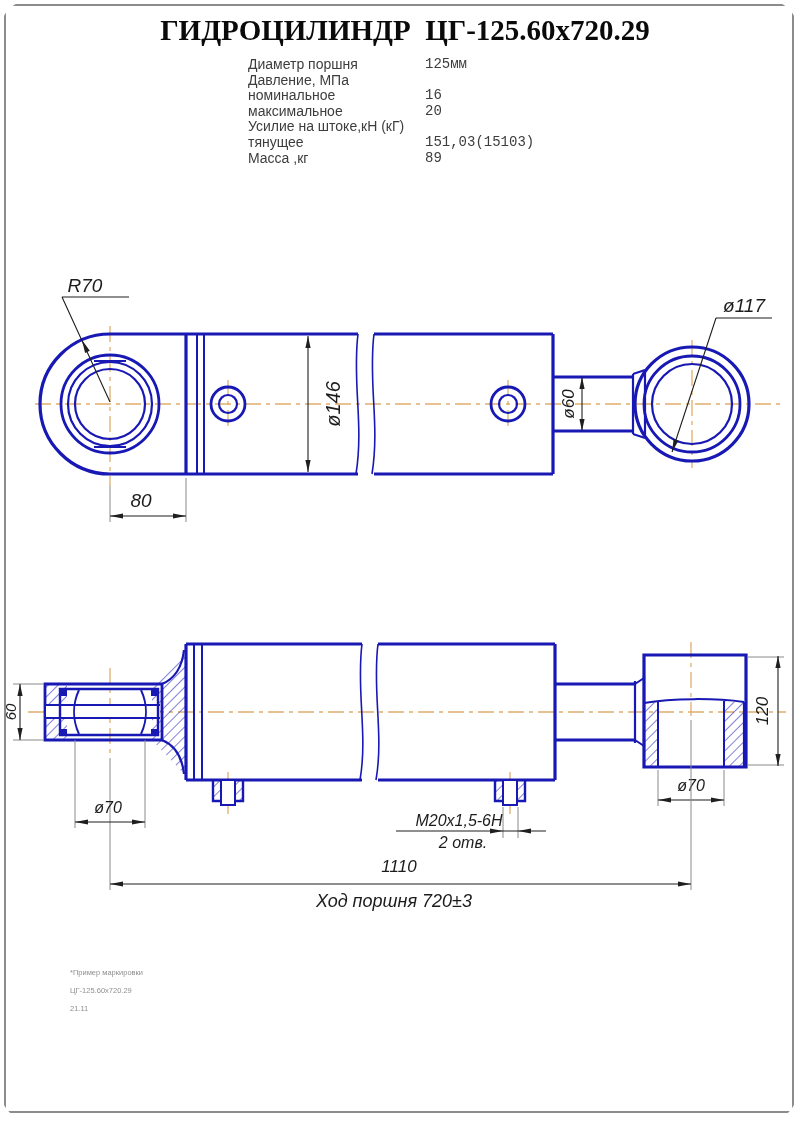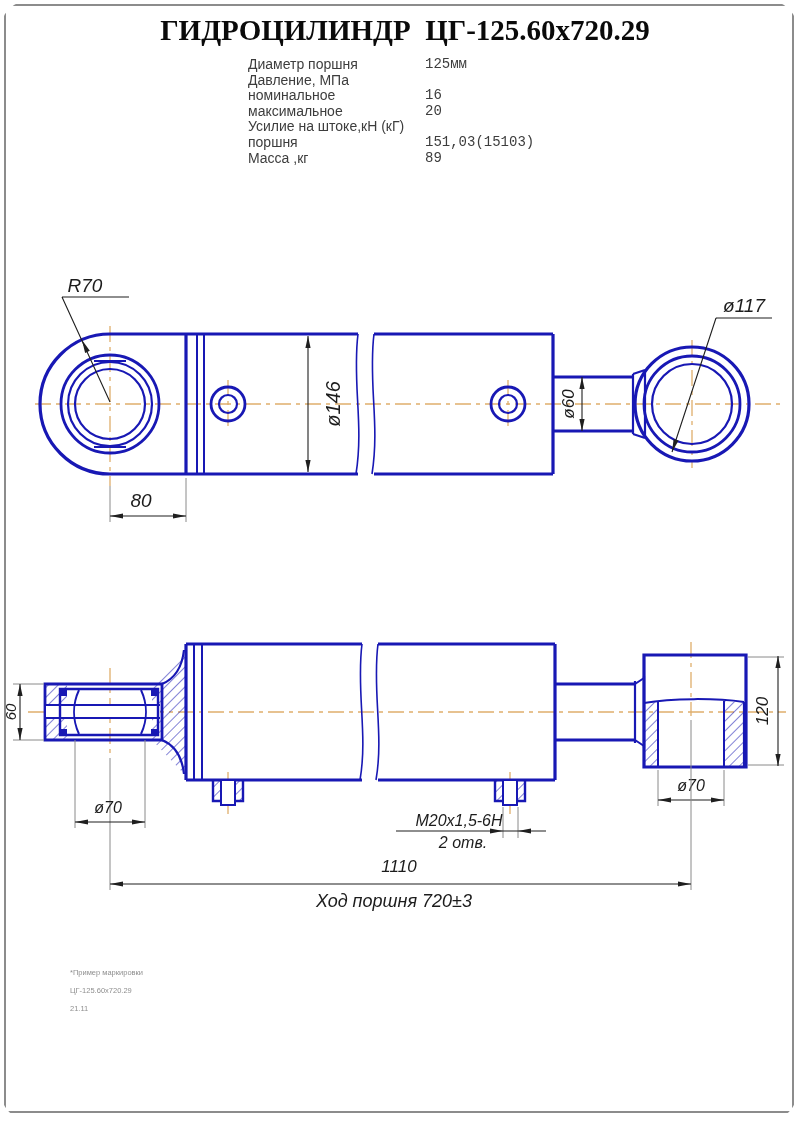--- a/index.html
+++ b/index.html
@@ -53,21 +53,21 @@
       </div>
     <div class="spec-row">
         <span class="spec-label">максимальное</span>
         <span class="spec-value">20</span>
       </div>
     <div class="spec-row">
         <span class="spec-label">Усилие на штоке,кН (кГ)</span>
         <span class="spec-value"></span>
       </div>
     <div class="spec-row">
-        <span class="spec-label">поршня</span>
+        <span class="spec-label">тянущее</span>
         <span class="spec-value">151,03(15103)</span>
       </div>
     <div class="spec-row">
         <span class="spec-label">Масса ,кг</span>
         <span class="spec-value">89</span>
       </div>
   </div>
 
   <svg class="drawing-svg" width="798" height="1121" viewBox="0 0 798 1121">
     <defs>

